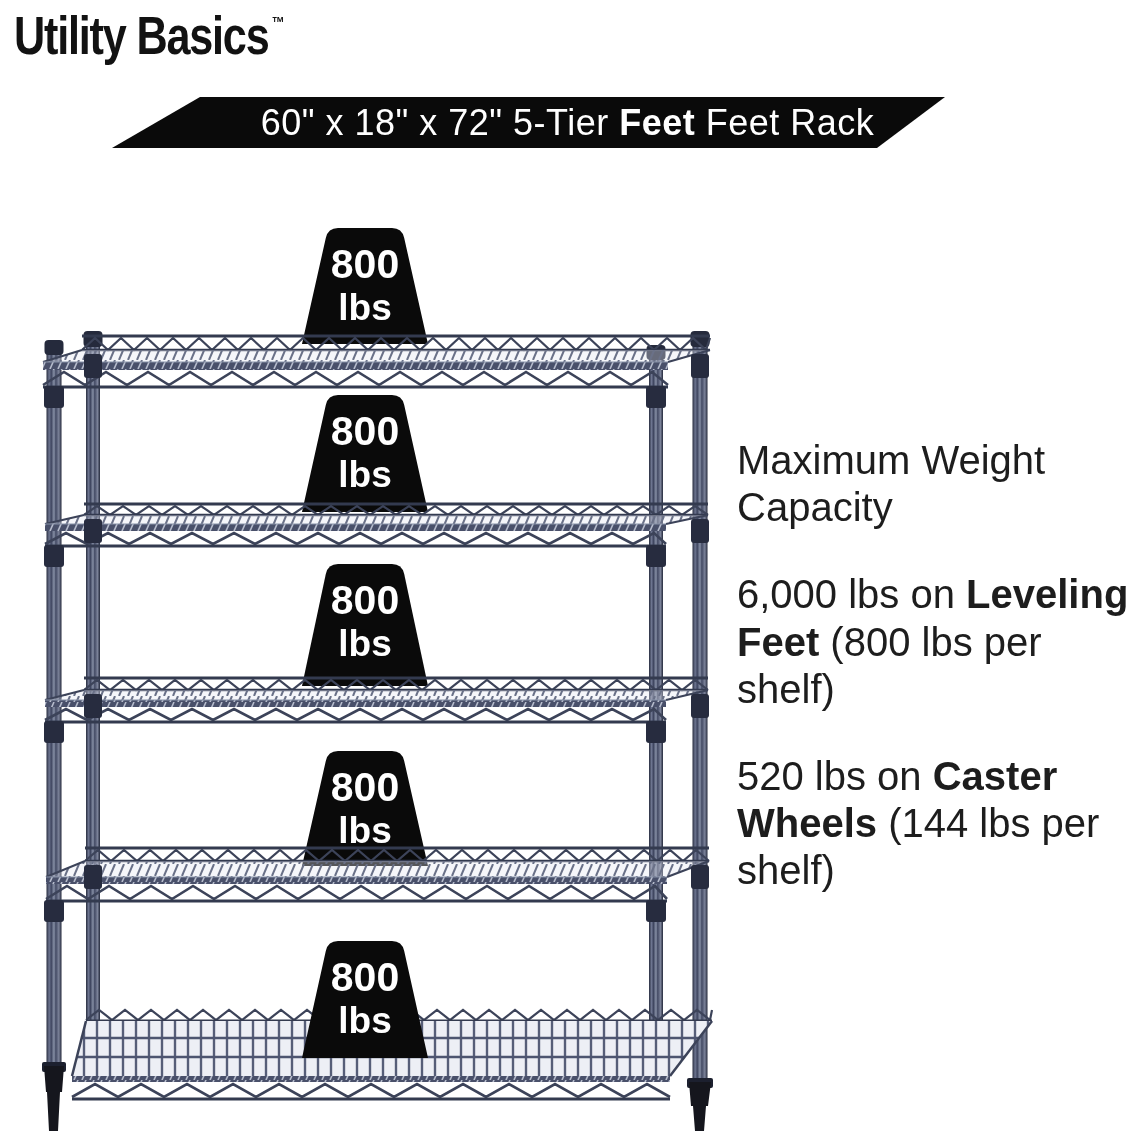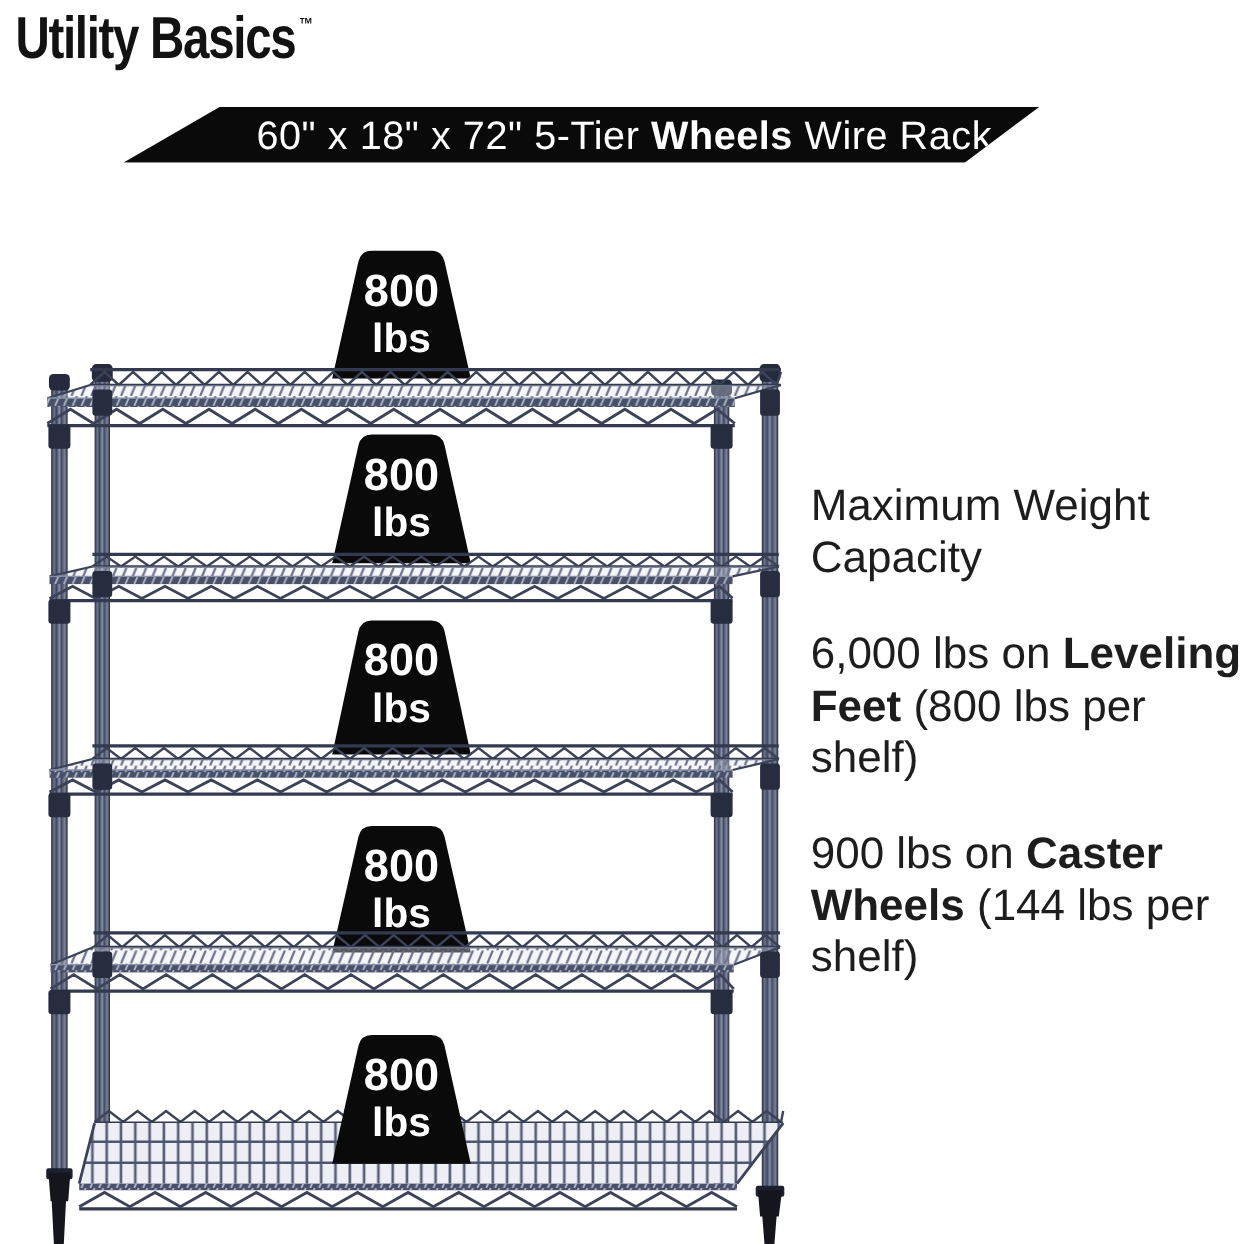--- a/index.html
+++ b/index.html
@@ -33,21 +33,21 @@
   .rack{position:absolute;left:0;top:0;width:1137px;height:1131px;}
 </style>
 </head>
 <body>
 
 <div class="stage">
 
   <div class="brand"><span>Utility Basics</span><span class="tm">™</span></div>
 
   <div class="banner">
-    <div class="banner-text"><span>60" x 18" x 72" 5-Tier </span><b>Wheels</b><span> Wire Rack</span></div>
+    <div class="banner-text"><span>60" x 18" x 72" 5-Tier </span><b>Feet</b><span> Feet Rack</span></div>
   </div>
 
   <svg class="rack" id="rack-svg" viewBox="0 0 1137 1131">
       <defs>
         <linearGradient id="postGrad" x1="0" y1="0" x2="1" y2="0">
           <stop offset="0" stop-color="#272c3e"></stop>
           <stop offset=".18" stop-color="#6d7590"></stop>
           <stop offset=".32" stop-color="#3f4660"></stop>
           <stop offset=".5" stop-color="#8790a6"></stop>
           <stop offset=".62" stop-color="#434a64"></stop>
@@ -175,16 +175,16 @@
       <line x1="72" y1="1099" x2="670" y2="1099" stroke="#333a4f" stroke-width="3"></line>
       <rect x="42" y="1062" width="24" height="10" rx="2" fill="#1c202f"></rect>
       <path d="M44,1066 L64,1066 L62,1092 L60,1092 L58,1131 L49,1131 L47,1092 L46,1092 Z" fill="#15161d"></path>
       <rect x="687" y="1078" width="26" height="10" rx="2" fill="#1c202f"></rect>
       <path d="M689,1082 L711,1082 L708,1106 L706,1106 L704,1131 L695,1131 L693,1106 L691,1106 Z" fill="#15161d"></path>
     </svg>
 
   <div class="info">
     <div class="block">Maximum Weight Capacity</div>
     <div class="block"><span>6,000 lbs on </span><b>Leveling Feet</b><span> (800 lbs per shelf)</span></div>
-    <div class="block"><span>900 lbs on </span><b>Caster Wheels</b><span> (144 lbs per shelf)</span></div>
+    <div class="block"><span>520 lbs on </span><b>Caster Wheels</b><span> (144 lbs per shelf)</span></div>
   </div>
 
 </div>
 
 </body></html>

